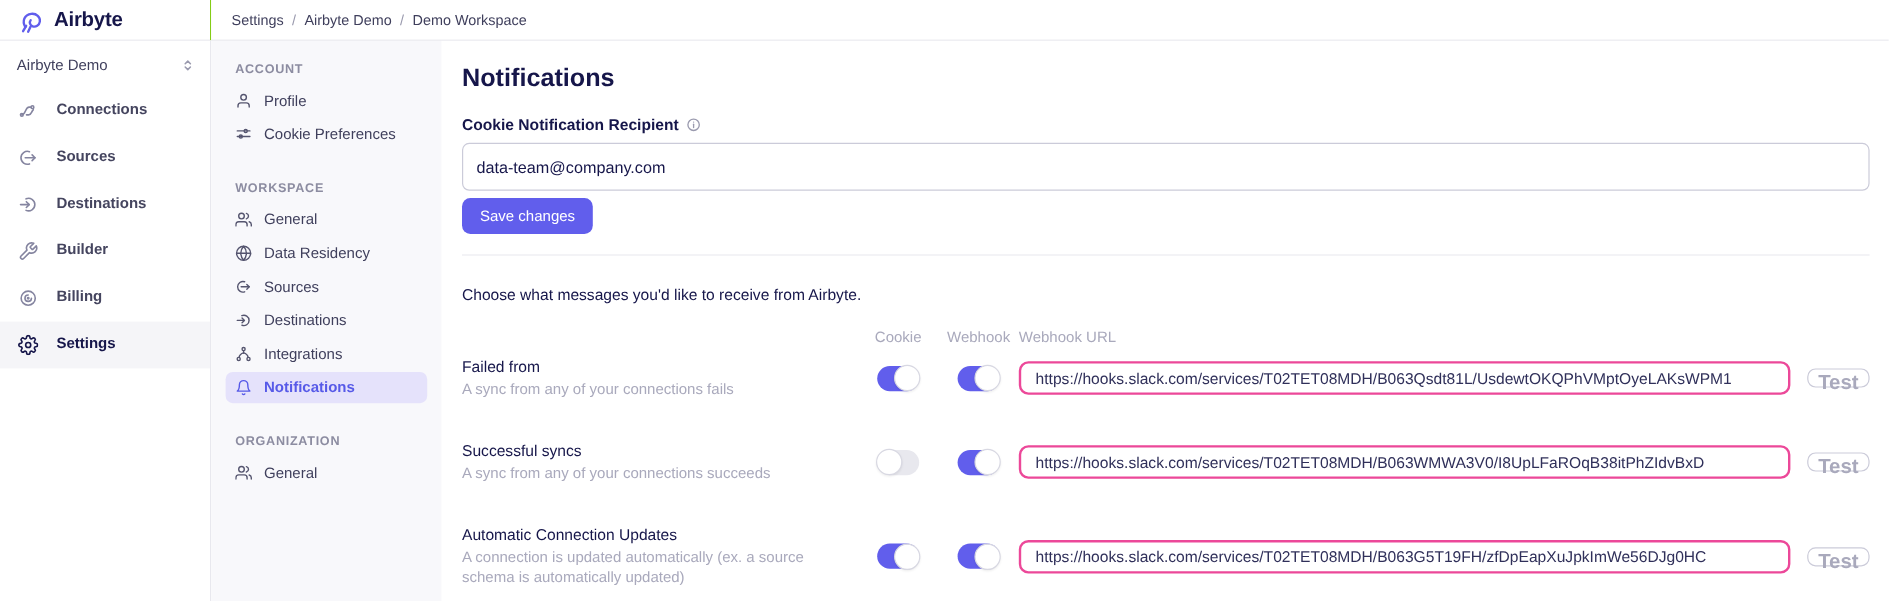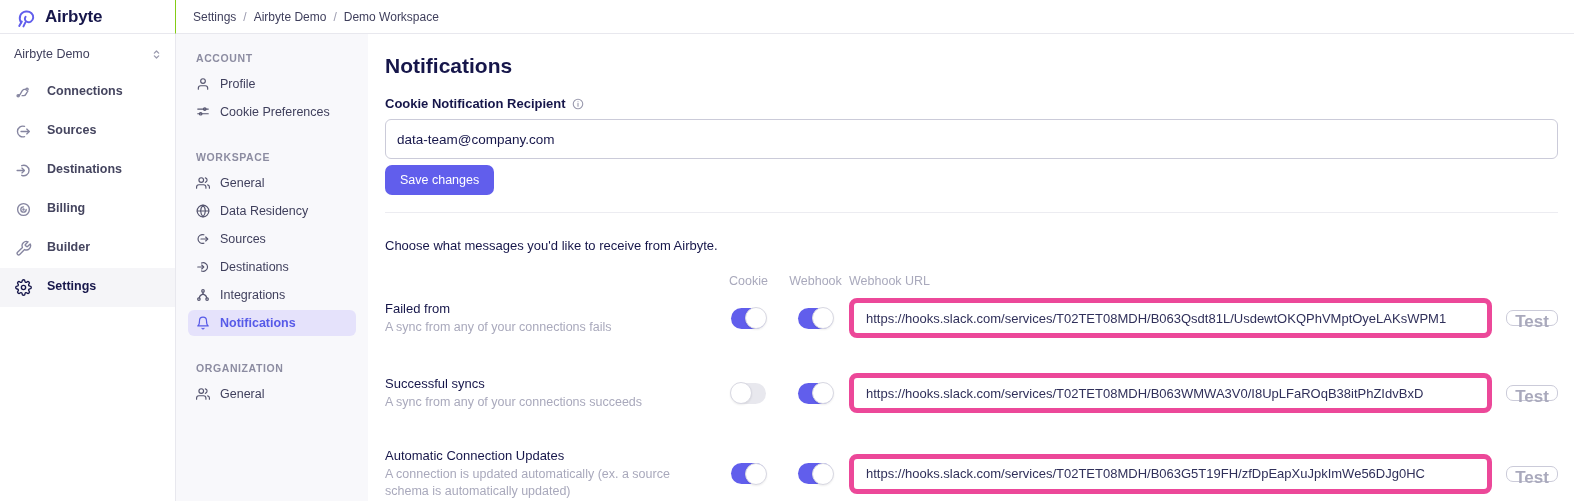--- a/index.html
+++ b/index.html
@@ -53,21 +53,21 @@
   .theader { margin-bottom:10px; align-items:end; }
   .th { font-size:12.5px; color:#A9A9BC; }
   .th-center { text-align:center; }
   .nrow { margin-bottom:35px; }
   .row-title { font-size:13px; color:#16164A; margin-bottom:3px; }
   .row-sub { font-size:12.5px; color:#A9A9BC; line-height:1.35; padding-right:42px; }
   .toggle { width:35px; height:21px; border-radius:11px; background:#E8E8EE; position:relative; justify-self:center; cursor:pointer; }
   .toggle .knob { position:absolute; top:-0.5px; left:-1px; width:22px; height:22px; border-radius:50%; background:#fff; border:1px solid #D8D8E2; box-shadow:0 1px 2px rgba(0,0,0,0.07); }
   .toggle.on { background:#615EEC; }
   .toggle.on .knob { left:auto; right:-1px; }
-  .url-input { width:100%; height:40px; border:5px solid #ec4899; border-radius:8px; padding:0 12px; font-size:13px; color:#30305A; font-family:inherit; background:#fff; }
+  .url-input { width:100%; height:28px; border:2px solid #ec4899; border-radius:8px; padding:0 12px; font-size:13px; color:#30305A; font-family:inherit; background:#fff; }
   .test-btn { justify-self:end; width:52px; height:16px; border:1px solid #CBCBD9; border-radius:7px; background:#fff; color:#A9A9BC; font-size:17px; font-weight:600; font-family:inherit; cursor:pointer; }
   svg { display:block; }
 </style>
 </head>
 <body>
 
 <div class="app">
 
   <div class="topbar-left">
     <div class="logo">
@@ -129,35 +129,35 @@
           <svg width="17" height="17" viewBox="0 0 24 24" fill="none" stroke="currentColor" stroke-width="1.9" stroke-linecap="round" stroke-linejoin="round">
             <path d="M9.5 5.2 A7.4 7.4 0 1 1 9.5 18.8"></path>
             <path d="M3 12 h10"></path>
               <path d="M9.8 8.6 L13.2 12 l-3.4 3.4"></path>
           </svg>
         </span>
         <span>Destinations</span>
       </div>
       <div class="nav-item">
         <span class="nicon">
+          <svg width="17" height="17" viewBox="0 0 24 24" fill="none" stroke="currentColor" stroke-width="1.9" stroke-linecap="round" stroke-linejoin="round">
+            <path d="M14.7 6.3a1 1 0 0 0 0 1.4l1.6 1.6a1 1 0 0 0 1.4 0l3.77-3.77a6 6 0 0 1-7.94 7.94l-6.91 6.91a2.12 2.12 0 0 1-3-3l6.91-6.91a6 6 0 0 1 7.94-7.94l-3.76 3.76z"></path>
+          </svg>
+        </span>
+        <span>Builder</span>
+      </div>
+      <div class="nav-item">
+        <span class="nicon">
           <svg width="17" height="17" viewBox="0 0 24 24" fill="none" stroke="currentColor" stroke-width="1.9" stroke-linecap="round">
             <circle cx="12" cy="12" r="8.3"></circle>
             <path d="M12 8.2 a3.8 3.8 0 1 0 3.8 3.8"></path>
             <circle cx="12" cy="12" r="0.8"></circle>
           </svg>
         </span>
         <span>Billing</span>
-      </div>
-      <div class="nav-item">
-        <span class="nicon">
-          <svg width="17" height="17" viewBox="0 0 24 24" fill="none" stroke="currentColor" stroke-width="1.9" stroke-linecap="round" stroke-linejoin="round">
-            <path d="M14.7 6.3a1 1 0 0 0 0 1.4l1.6 1.6a1 1 0 0 0 1.4 0l3.77-3.77a6 6 0 0 1-7.94 7.94l-6.91 6.91a2.12 2.12 0 0 1-3-3l6.91-6.91a6 6 0 0 1 7.94-7.94l-3.76 3.76z"></path>
-          </svg>
-        </span>
-        <span>Builder</span>
       </div>
       <div class="nav-item active">
         <span class="nicon">
           <svg width="17" height="17" viewBox="0 0 24 24" fill="none" stroke="currentColor" stroke-width="1.9" stroke-linecap="round" stroke-linejoin="round">
             <circle cx="12" cy="12" r="3"></circle>
             <path d="M19.4 15a1.65 1.65 0 0 0 .33 1.82l.06.06a2 2 0 0 1-2.83 2.83l-.06-.06a1.65 1.65 0 0 0-1.82-.33 1.65 1.65 0 0 0-1 1.51V21a2 2 0 0 1-4 0v-.09A1.65 1.65 0 0 0 9 19.4a1.65 1.65 0 0 0-1.82.33l-.06.06a2 2 0 0 1-2.83-2.83l.06-.06a1.65 1.65 0 0 0 .33-1.82 1.65 1.65 0 0 0-1.51-1H3a2 2 0 0 1 0-4h.09A1.65 1.65 0 0 0 4.6 9a1.65 1.65 0 0 0-.33-1.82l-.06-.06a2 2 0 0 1 2.83-2.83l.06.06a1.65 1.65 0 0 0 1.82.33H9a1.65 1.65 0 0 0 1-1.51V3a2 2 0 0 1 4 0v.09a1.65 1.65 0 0 0 1 1.51 1.65 1.65 0 0 0 1.82-.33l.06-.06a2 2 0 0 1 2.83 2.83l-.06.06a1.65 1.65 0 0 0-.33 1.82V9a1.65 1.65 0 0 0 1.51 1H21a2 2 0 0 1 0 4h-.09a1.65 1.65 0 0 0-1.51 1z"></path>
           </svg>
         </span>
         <span>Settings</span>
       </div>

